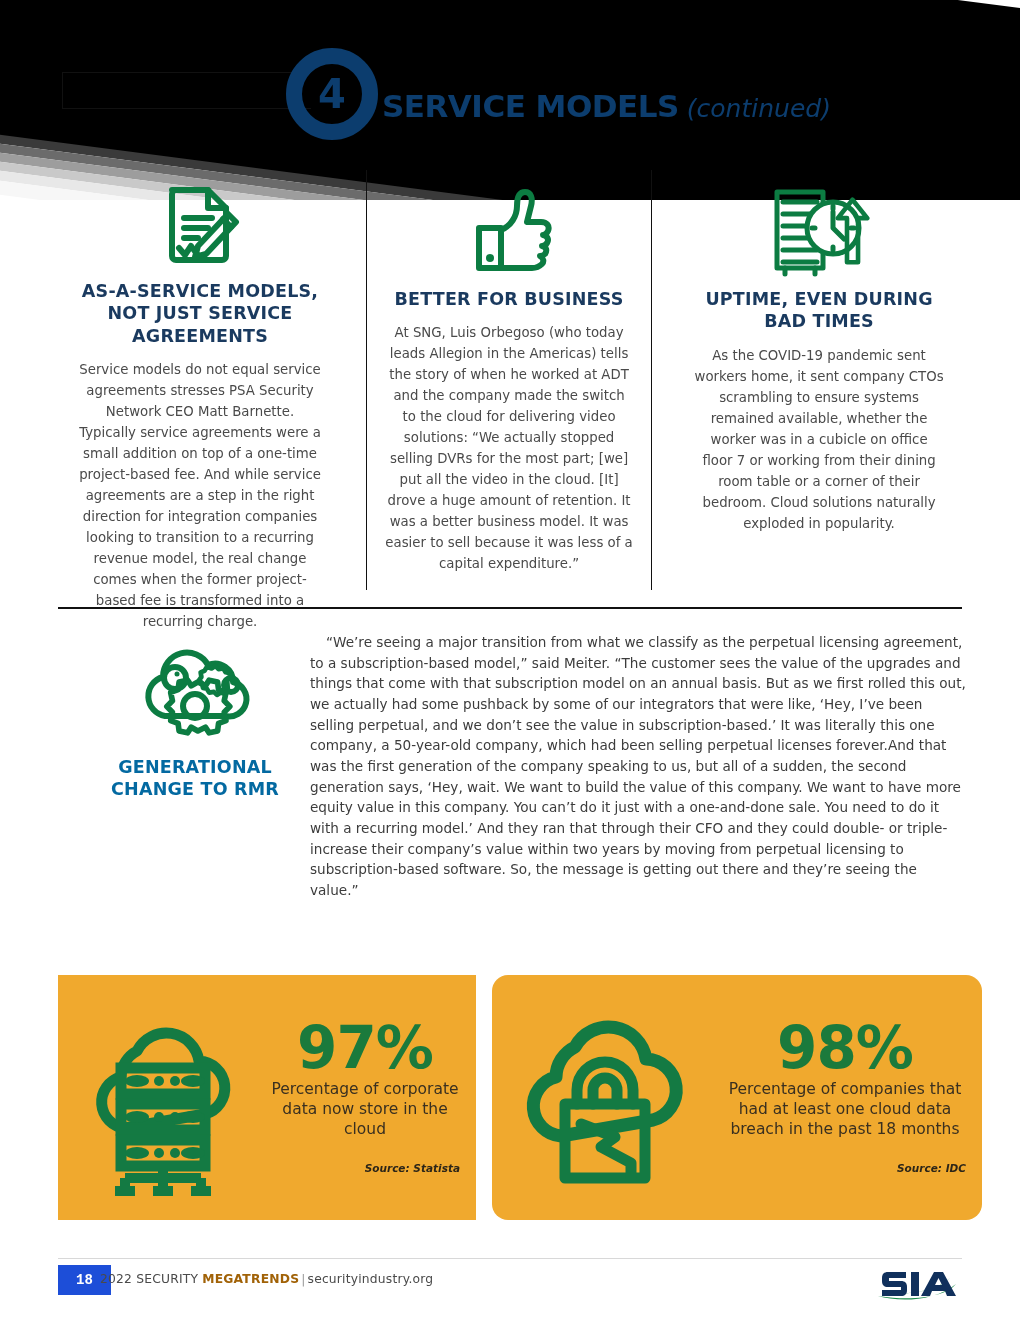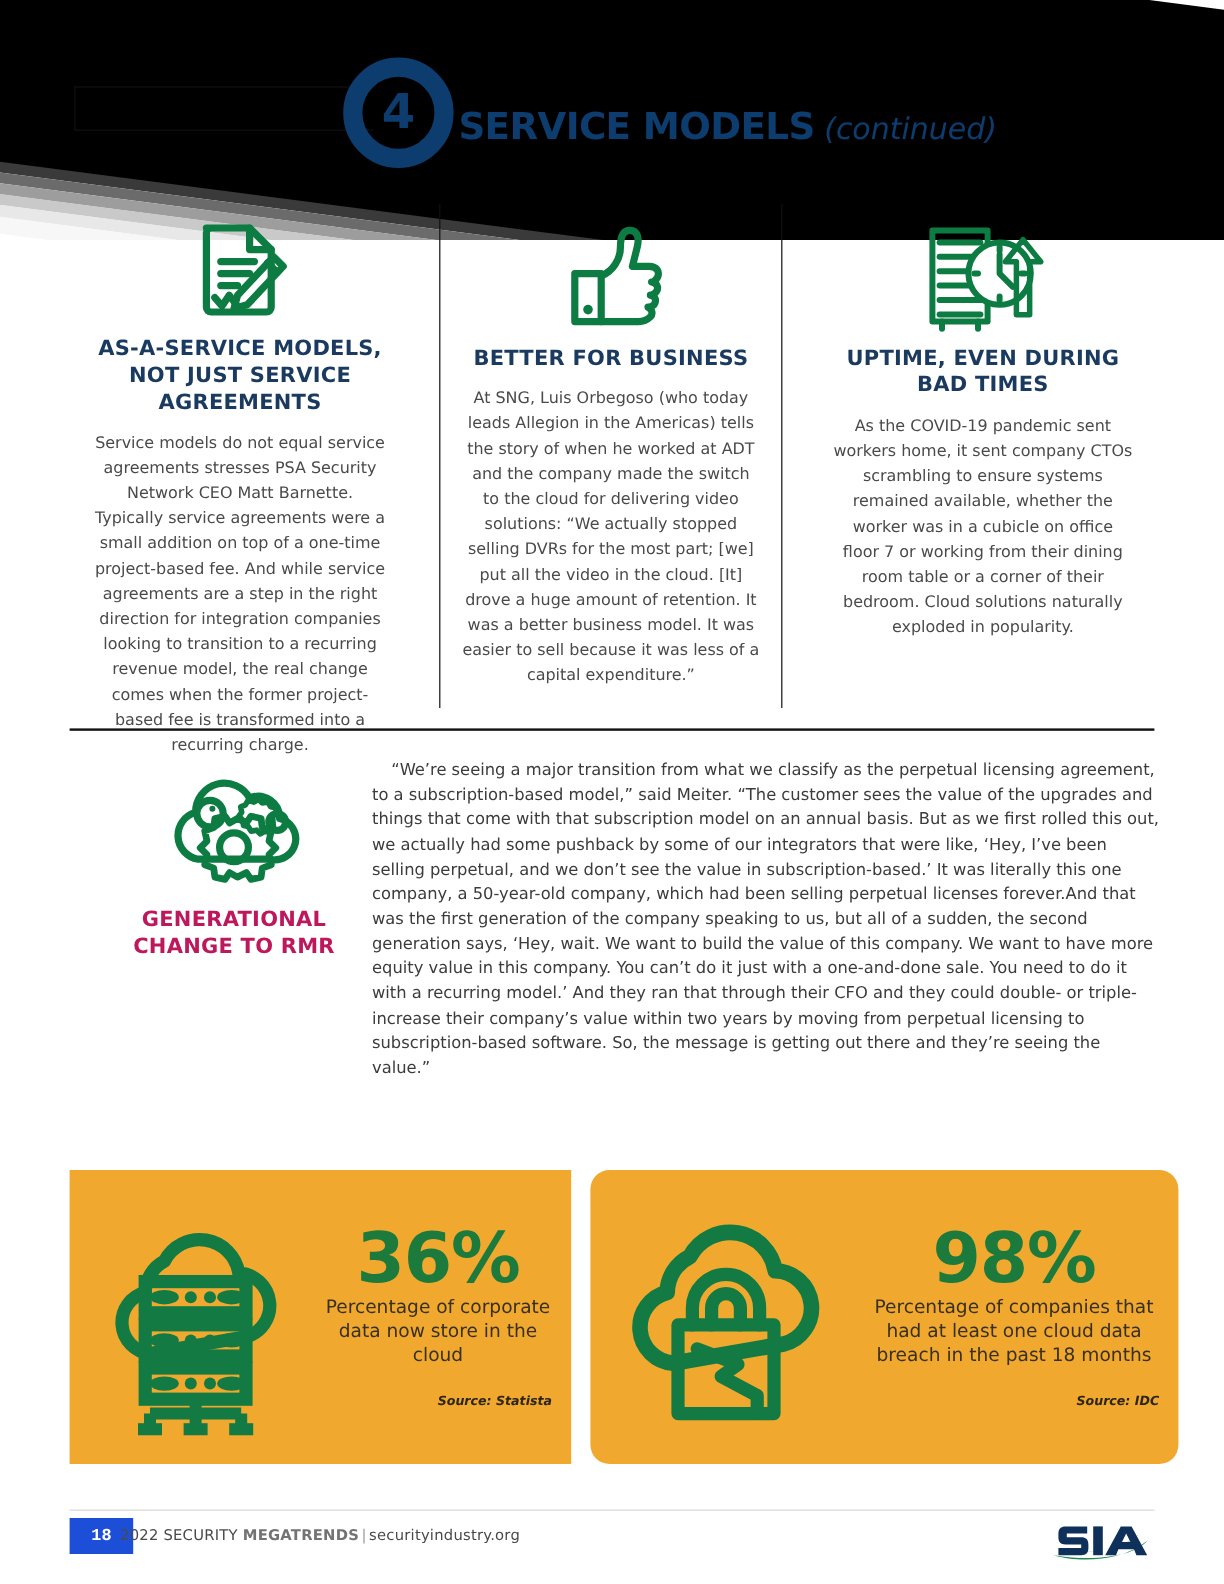--- a/index.html
+++ b/index.html
@@ -94,21 +94,21 @@
   .hrule{
     position:absolute;left:58px;top:607px;width:904px;height:2px;background:#111;
   }
 
   
   .rmr-icon-wrap{
     position:absolute;left:100px;top:638px;width:190px;
     display:flex;flex-direction:column;align-items:center;
   }
   .rmr-head{
-    margin-top:8px;color:#be185d;font-weight:bold;font-size:17.5px;
+    margin-top:8px;color:#0369a1;font-weight:bold;font-size:17.5px;
     line-height:1.28;text-align:center;letter-spacing:0.2px;
     font-family:"DejaVu Sans", sans-serif;
   }
   .rmr-body{
     position:absolute;left:310px;top:632px;width:656px;
     color:#3c3c3c;font-size:13.6px;line-height:1.52;text-align:left;
     font-family:"DejaVu Sans", sans-serif;
   }
   .rmr-body p{margin:0;}
   .rmr-body p.ind{text-indent:16px;}
@@ -144,21 +144,21 @@
     position:absolute;left:58px;top:1265px;width:53px;height:30px;
     background:#1d4ed8;color:#fff;font-weight:bold;font-size:14px;
     display:flex;align-items:center;justify-content:center;
     font-family:Liberation Mono, monospace;
   }
   .foot-txt{
     position:absolute;left:100px;top:1272px;
     color:#4a4a4a;font-size:12.3px;letter-spacing:0.2px;
     font-family:"DejaVu Sans", sans-serif;
   }
-  .foot-txt b{color:#737373;}
+  .foot-txt b{color:#a16207;}
   .foot-txt .sep{color:#9a9a9a;margin:0 2px;}
   .foot-logo{position:absolute;left:872px;top:1262px;width:92px;height:42px;}
 </style>
 </head>
 <body>
 
 <div class="header">
   <div class="hdr-black"></div>
   <div class="hdr-stripe s1"></div>
   <div class="hdr-stripe s2"></div>
@@ -287,21 +287,21 @@
         <path d="M84 166 v12 M46 178 h76 M46 178 v9 M84 178 v9 M122 178 v9"></path>
       </g>
       <g fill="#147A43">
         <rect x="36" y="186" width="20" height="16"></rect>
         <rect x="74" y="186" width="20" height="16"></rect>
         <rect x="112" y="186" width="20" height="16"></rect>
       </g>
     </svg>
   </div>
   <div class="stat-txt">
-    <div class="stat-pct">36%</div>
+    <div class="stat-pct">97%</div>
     <div class="stat-desc">Percentage of corporate data now store in the cloud</div>
     <div class="stat-src">Source: Statista</div>
   </div>
 </div>
 
 <div class="stat stat-b">
   <div class="stat-icon">
     <svg width="200" height="196" viewBox="0 0 200 196">
       <g fill="none" stroke="#147A43" stroke-width="13" stroke-linejoin="round" stroke-linecap="round">
         <path d="M54 136 a30 30 0 0 1 -5 -59 a34 34 0 0 1 19 -30 a38 38 0 0 1 71 12 a31 31 0 0 1 7 61 z"></path>

